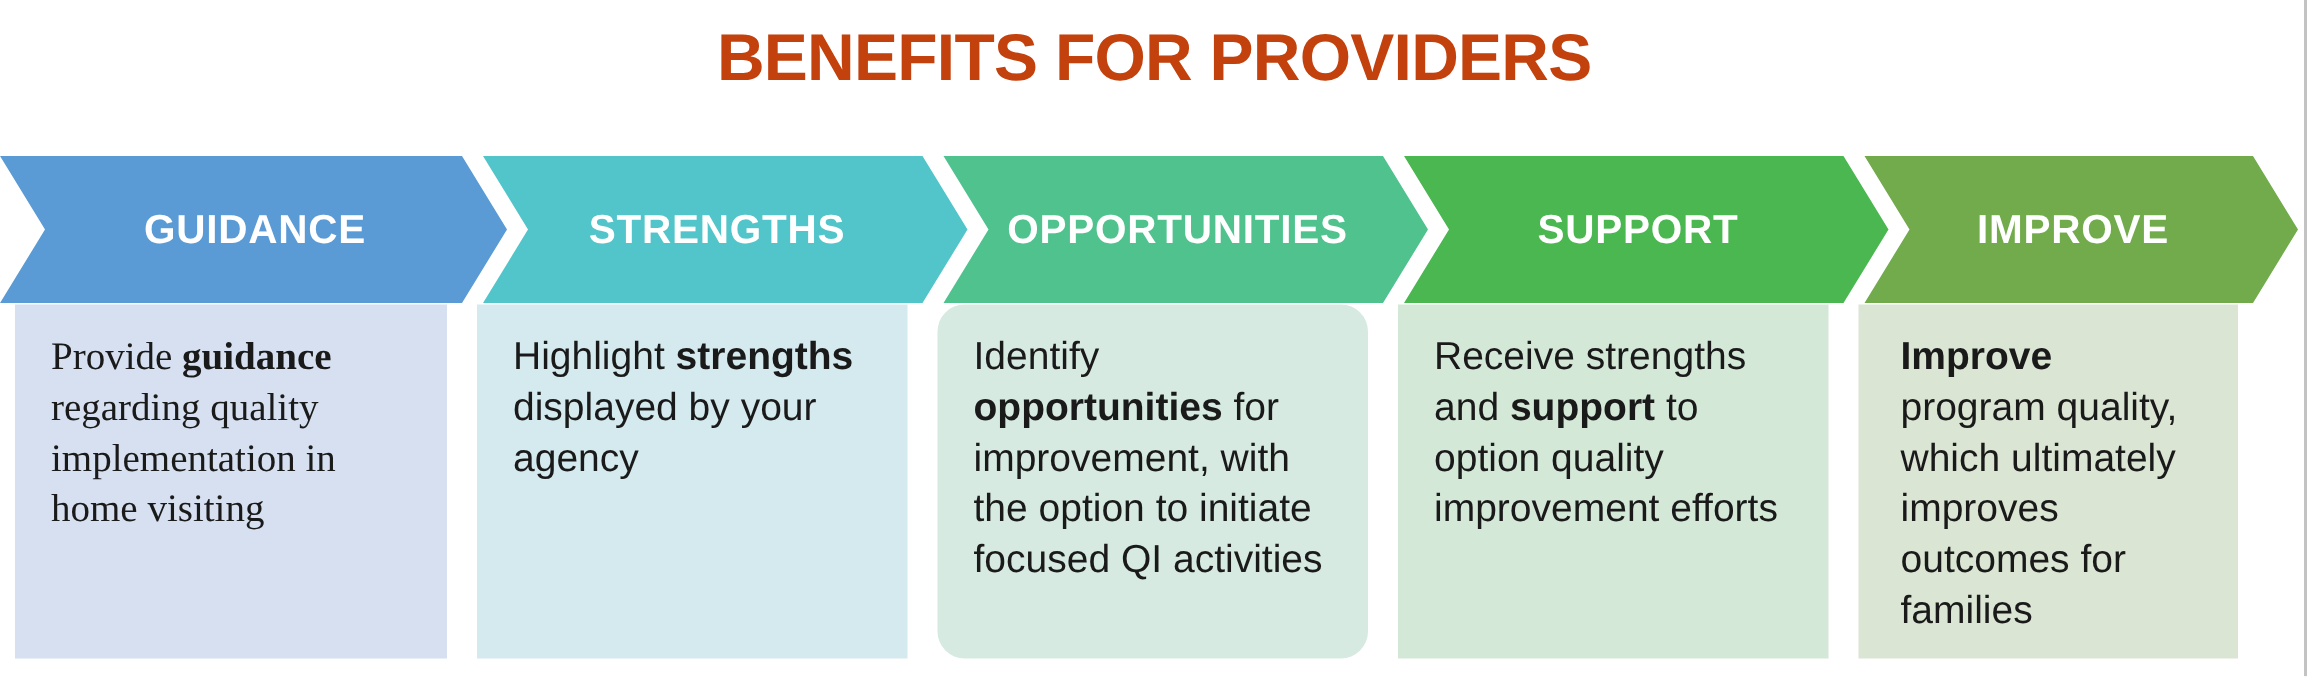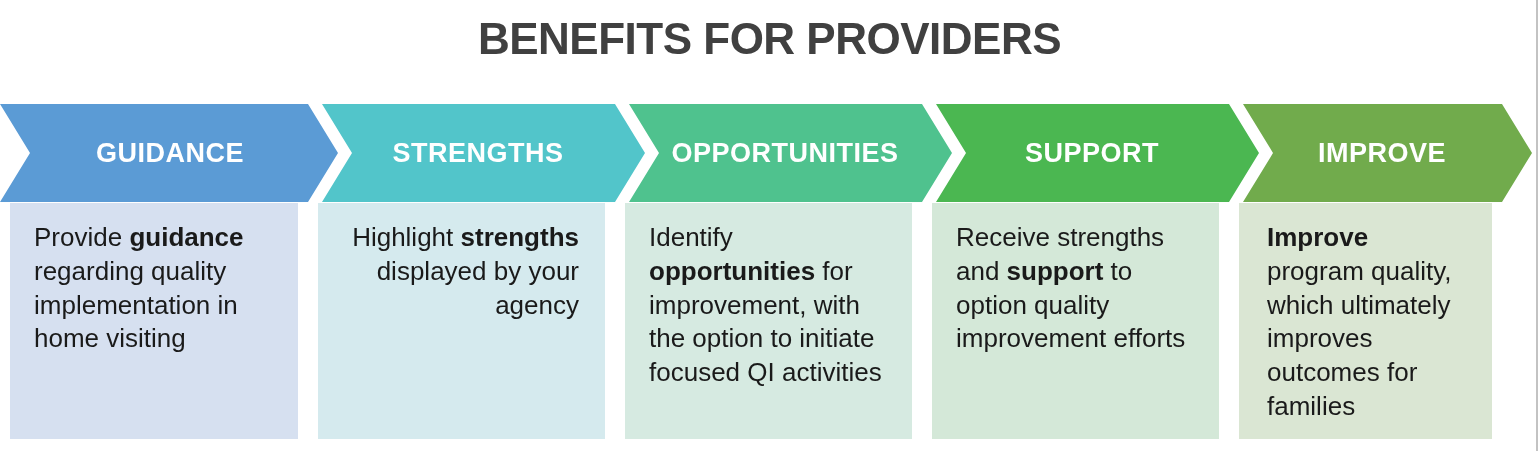--- a/index.html
+++ b/index.html
@@ -38,32 +38,32 @@
   .label3{left:966px;width:252px;}
   .label4{left:1273px;width:218px;}
   .desc-box{
     position:absolute;top:203px;height:236px;
     box-sizing:border-box;
     padding:18px 26px 0 24px;
     font-size:26px;line-height:1.3;
     color:#1a1a1a;
   }
   .desc-box b{font-weight:bold;}
-  .box0{left:10px;width:288px;}
-  .box1{left:318px;width:287px;text-align:right;}
-  .box2{left:625px;width:287px;}
+  .box0{left:10px;width:288px;font-family:Liberation Serif, serif;}
+  .box1{left:318px;width:287px;}
+  .box2{left:625px;width:287px;border-radius:18px;}
   .box3{left:932px;width:287px;}
   .box4{left:1239px;width:253px;}
 </style>
 </head>
 <body>
 
 <div class="canvas">
 
-  <div class="page-title" style="color: #404040;">BENEFITS FOR PROVIDERS</div>
+  <div class="page-title" style="color: #c2410c;">BENEFITS FOR PROVIDERS</div>
 
   <div class="band">
     <svg width="1539" height="98" viewBox="0 0 1539 98">
       <polygon id="arrow-poly-0" points="0,0 308,0 338,49 308,98 0,98 30,49" fill="#5b9bd5"></polygon>
       <polygon id="arrow-poly-1" points="322,0 615,0 645,49 615,98 322,98 352,49" fill="#52c5ca"></polygon>
       <polygon id="arrow-poly-2" points="629,0 922,0 952,49 922,98 629,98 659,49" fill="#4fc28e"></polygon>
       <polygon id="arrow-poly-3" points="936,0 1229,0 1259,49 1229,98 936,98 966,49" fill="#4bb751"></polygon>
       <polygon id="arrow-poly-4" points="1243,0 1502,0 1532,49 1502,98 1243,98 1273,49" fill="#71ab4c"></polygon>
     </svg>
 

